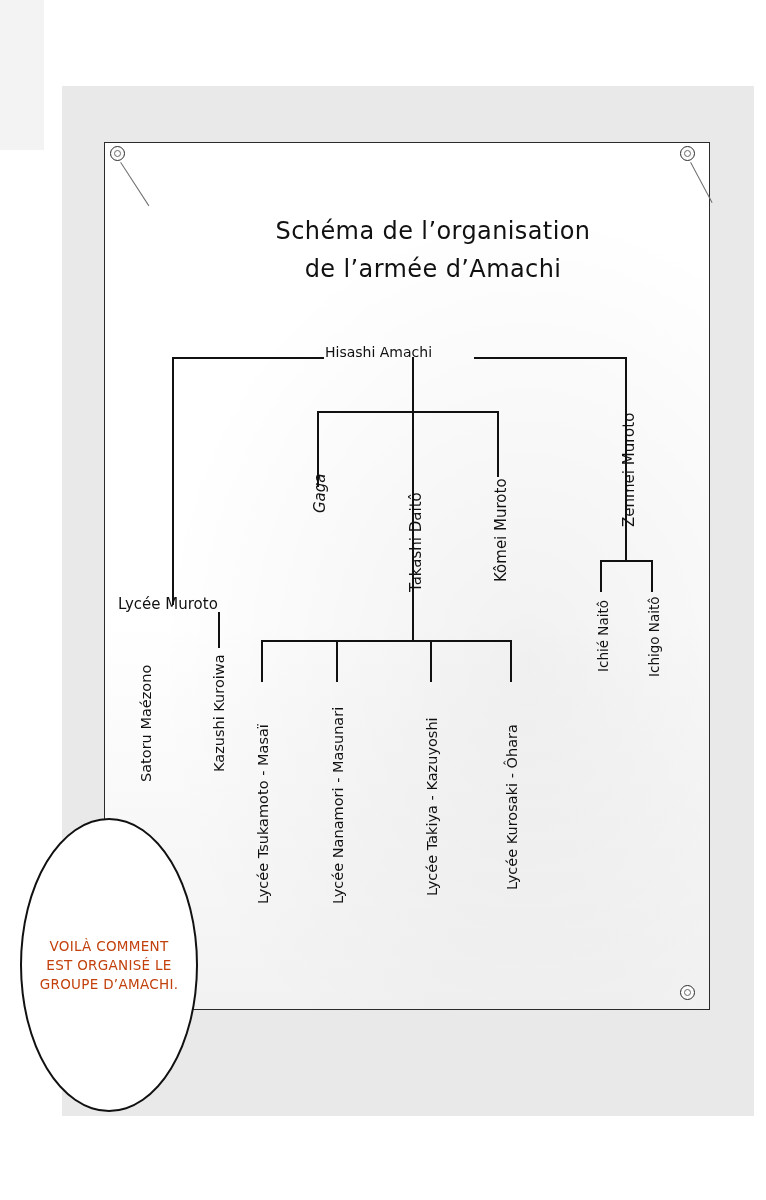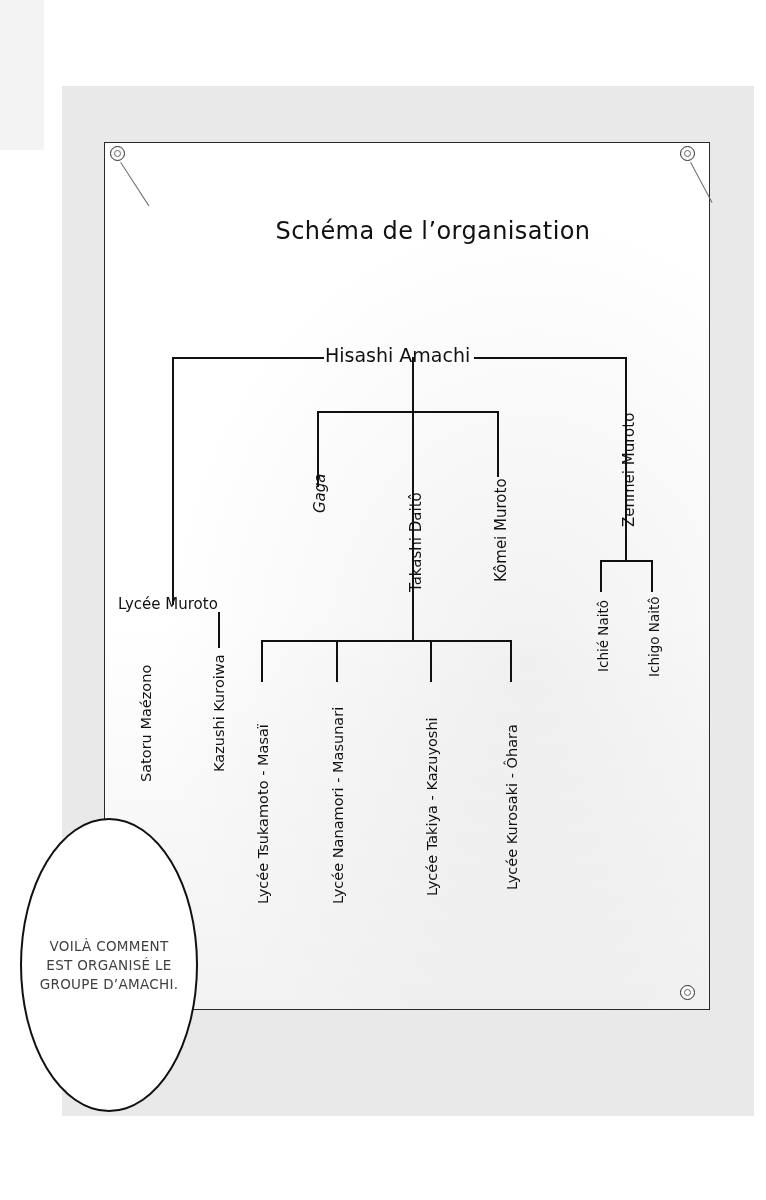--- a/index.html
+++ b/index.html
@@ -81,21 +81,21 @@
   .ital{font-style:italic;}
 
   
   #balloon{
     position:absolute;left:20px;top:818px;width:178px;height:294px;
     background:#fff;border:2px solid #111;border-radius:50% 50% 50% 50%/50% 50% 50% 50%;
     display:flex;align-items:center;justify-content:center;
     box-sizing:border-box;
   }
   #balloon-text{
-    text-align:center;font-size:13.5px;line-height:19px;color:#404040;
+    text-align:center;font-size:13.5px;line-height:19px;color:#c2410c;
     font-family:"DejaVu Sans", sans-serif;letter-spacing:.3px;
     padding:0 16px;
   }
 </style>
 </head>
 <body>
 
 <div class="hatch" id="hatch-top"></div>
 <div class="hatch" id="hatch-left"></div>
 <div class="hatch" id="hatch-right"></div>
@@ -109,20 +109,21 @@
 
 <div id="sheet"></div>
 <div class="screw" id="screw-tl"></div>
 <div class="screw" id="screw-tr"></div>
 <div class="screw" id="screw-br"></div>
 <div class="scratch" id="scr1"></div>
 <div class="scratch" id="scr2"></div>
 
 <div id="title">
   <div>Schéma de l’organisation</div>
+  <div>de l’armée d’Amachi</div>
 </div>
 
 <div class="ln lh" style="left:172px;top:357px;width:152px;"></div>
 <div class="ln lh" style="left:474px;top:357px;width:152px;"></div>
 <div class="ln lv" style="left:172px;top:357px;height:248px;"></div>
 <div class="ln lv" style="left:625px;top:357px;height:186px;"></div>
 
 <div class="ln lv" style="left:412px;top:357px;height:54px;"></div>
 <div class="ln lh" style="left:317px;top:411px;width:181px;"></div>
 <div class="ln lv" style="left:317px;top:411px;height:76px;"></div>
@@ -136,21 +137,21 @@
 <div class="ln lv" style="left:261px;top:640px;height:42px;"></div>
 <div class="ln lv" style="left:336px;top:640px;height:42px;"></div>
 <div class="ln lv" style="left:430px;top:640px;height:42px;"></div>
 <div class="ln lv" style="left:510px;top:640px;height:42px;"></div>
 
 <div class="ln lv" style="left:625px;top:543px;height:18px;"></div>
 <div class="ln lh" style="left:600px;top:560px;width:52px;"></div>
 <div class="ln lv" style="left:600px;top:560px;height:32px;"></div>
 <div class="ln lv" style="left:651px;top:560px;height:32px;"></div>
 
-<div class="lbl" style="left:325px;top:344px;font-size:19px;">Hisashi Amachi</div>
+<div class="lbl" style="left:325px;top:344px;font-size:14px;">Hisashi Amachi</div>
 
 <div class="lbl vert" style="left:138px;top:782px;font-size:14.5px;">Satoru Maézono</div>
 
 <div class="lbl" style="left:118px;top:595px;font-size:15px;">Lycée Muroto</div>
 
 <div class="lbl vert" style="left:211px;top:772px;font-size:14.5px;">Kazushi Kuroiwa</div>
 
 <div class="lbl vert ital" style="left:311px;top:513px;font-size:15px;">Gaga</div>
 
 <div class="lbl vert" style="left:407px;top:592px;font-size:15px;">Takashi Daitô</div>

